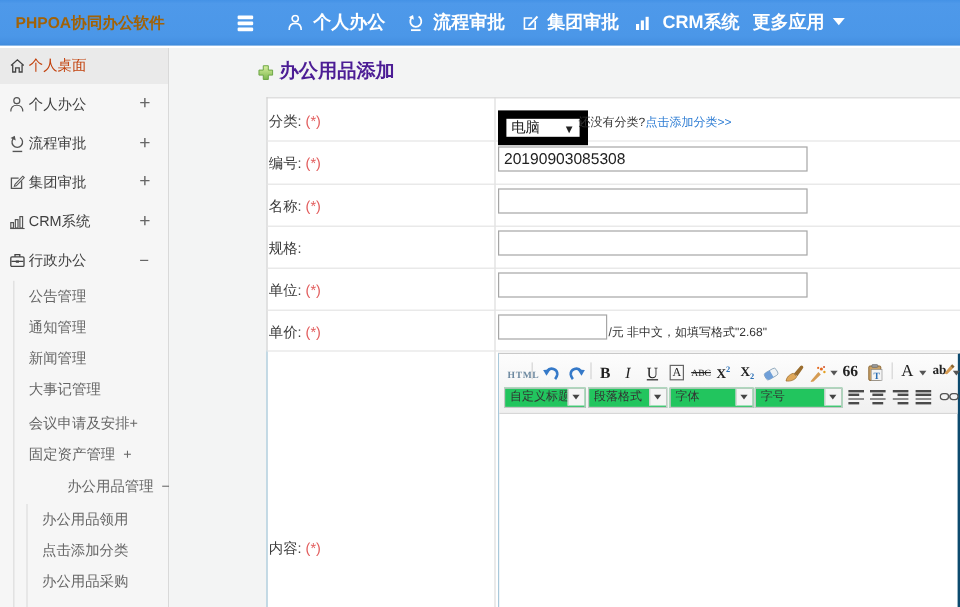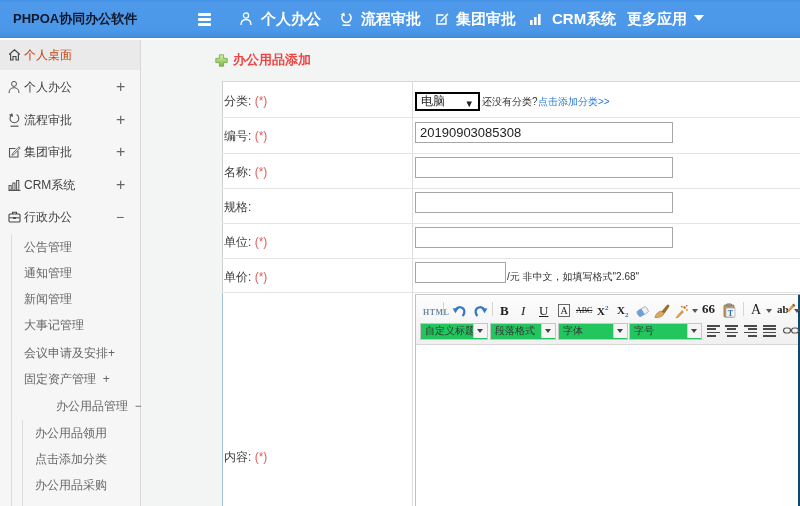--- a/index.html
+++ b/index.html
@@ -1,45 +1,45 @@
 <!DOCTYPE html>
 <html><head>
 <meta charset="utf-8">
 <style>
 html,body{margin:0;padding:0;}
 body{width:800px;height:506px;overflow:hidden;position:relative;background:#fff;
   font-family:"Liberation Sans",sans-serif;}
 .abs{position:absolute;}
 
 #nav{left:0;top:0;width:800px;height:38px;background:linear-gradient(180deg,#4492e6 0,#4e99ea 3px,#4b97e8 30px,#4590e2 36px,#3e8ada 38px);}
-#logo{left:13px;top:0;height:38px;line-height:37px;color:#0f172a;font-size:13px;font-weight:bold;}
+#logo{left:13px;top:0;height:38px;line-height:37px;color:#a16207;font-size:13px;font-weight:bold;}
 .ham{left:198px;top:13px;width:13px;}
 .ham div{height:2.5px;background:#fff;margin-bottom:2.6px;border-radius:1px;}
 .nitem{top:0;height:38px;line-height:37px;color:#fff;font-size:15px;font-weight:bold;}
 .nicon{top:12px;}
 #caret{left:694px;top:15px;width:0;height:0;border-left:5px solid transparent;border-right:5px solid transparent;border-top:6px solid #fff;}
 
 #side{left:0;top:40px;width:140px;height:466px;background:#f6f6f6;border-right:1px solid #d9d9d9;}
 .sitem{left:0;width:140px;font-size:12px;color:#3f3f3f;}
 .sitem .txt{position:absolute;left:24px;top:50%;transform:translateY(-50%);white-space:nowrap;}
 .sitem .sic{position:absolute;left:8px;top:50%;transform:translateY(-50%);}
 .plus{position:absolute;left:116px;top:50%;transform:translateY(-50%);font-size:16px;font-weight:300;color:#666;}
 .sub{left:0;width:140px;font-size:12px;color:#666;}
 .sub .txt{position:absolute;top:50%;transform:translateY(-50%);white-space:nowrap;}
 .vline{width:1px;background:#dcdcdc;}
 
 #content{left:141px;top:40px;width:659px;height:466px;background:#f3f4f4;}
 #panel{left:222px;top:81px;width:578px;height:425px;background:#fff;}
 .hline{left:222px;width:578px;height:1px;background:#e4e4e4;}
-#ttl{left:233px;top:48px;height:24px;line-height:24px;font-size:13px;font-weight:bold;color:#ef4444;}
+#ttl{left:233px;top:48px;height:24px;line-height:24px;font-size:16px;font-weight:bold;color:#4c1d95;}
 .lbl{font-size:12px;color:#3c3c3c;}
 .req{color:#e25d5d;}
 
 .inp{position:absolute;background:#fff;border:1px solid #a6a6a6;padding-left:4px;}
-#sel{left:415px;top:92px;width:57px;height:15px;border:2px solid #000000;background:#fff;font-size:12px;color:#222;line-height:15px;padding-left:4px;}
+#sel{left:415px;top:92px;width:57px;height:15px;border:7px solid #000000;background:#fff;font-size:12px;color:#222;line-height:15px;padding-left:4px;}
 #sel .ar{position:absolute;right:4px;top:2px;font-size:9.5px;color:#222;}
 
 #ed{left:415px;top:294px;width:382px;height:212px;background:#fff;border-top:1px solid #c9c9c9;border-right:5px solid #0c4a6e;border-left:1px solid #a9c8da;}
 #tbar{left:0;top:0;width:382px;height:49px;background:linear-gradient(180deg,#fdfdfd,#f0f0f0);border-bottom:1px solid #d7d7d7;}
 .ti{position:absolute;font-family:"Liberation Serif",serif;color:#222;}
 .tsep{position:absolute;top:7px;width:1px;height:14px;background:#d5d5d5;}
 .combo{position:absolute;top:28px;height:15px;background:#22c55e;border:1px solid #c6c6c6;font-size:12px;color:#333;}
 .combo .ct{position:absolute;left:4px;top:0;line-height:14px;white-space:nowrap;font-size:10px;}
 .combo .ca{position:absolute;right:0;top:0;width:13px;height:14px;border-left:1px solid #d0d0d0;background:#f5f5f5;}
 .combo .ca:after{content:"";position:absolute;left:3px;top:5px;border-left:3.5px solid transparent;border-right:3.5px solid transparent;border-top:4px solid #444;}

